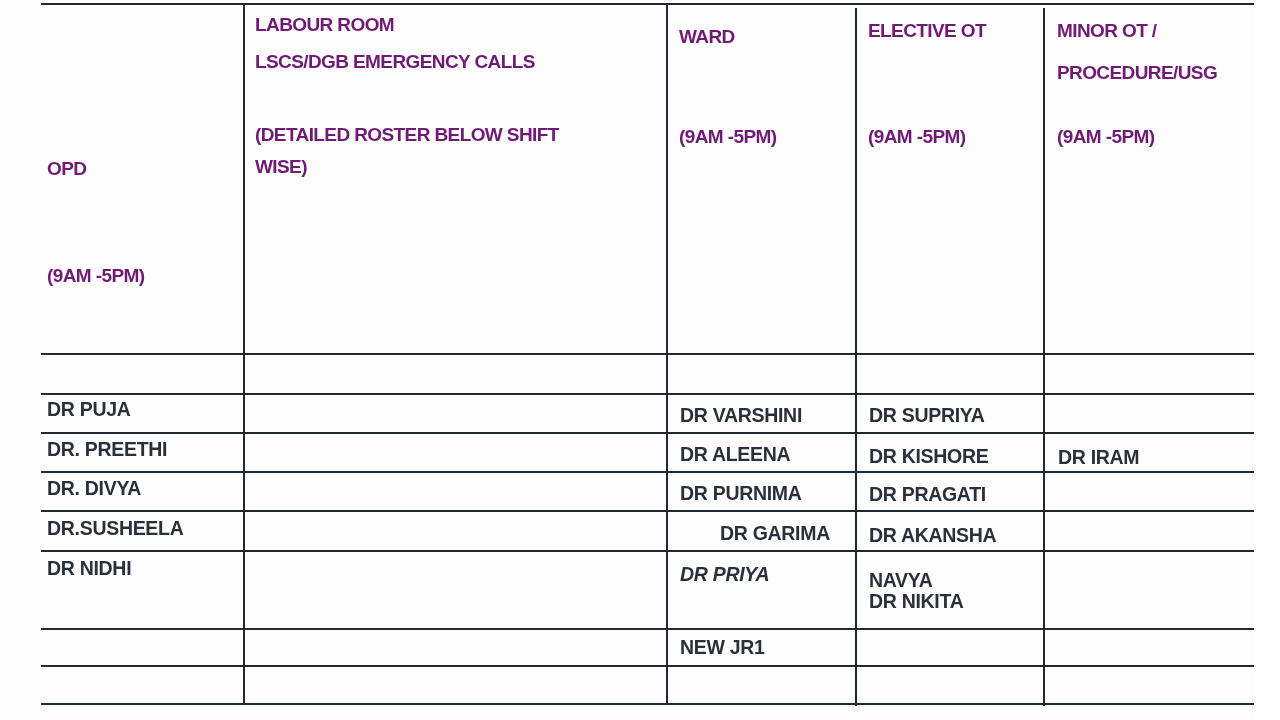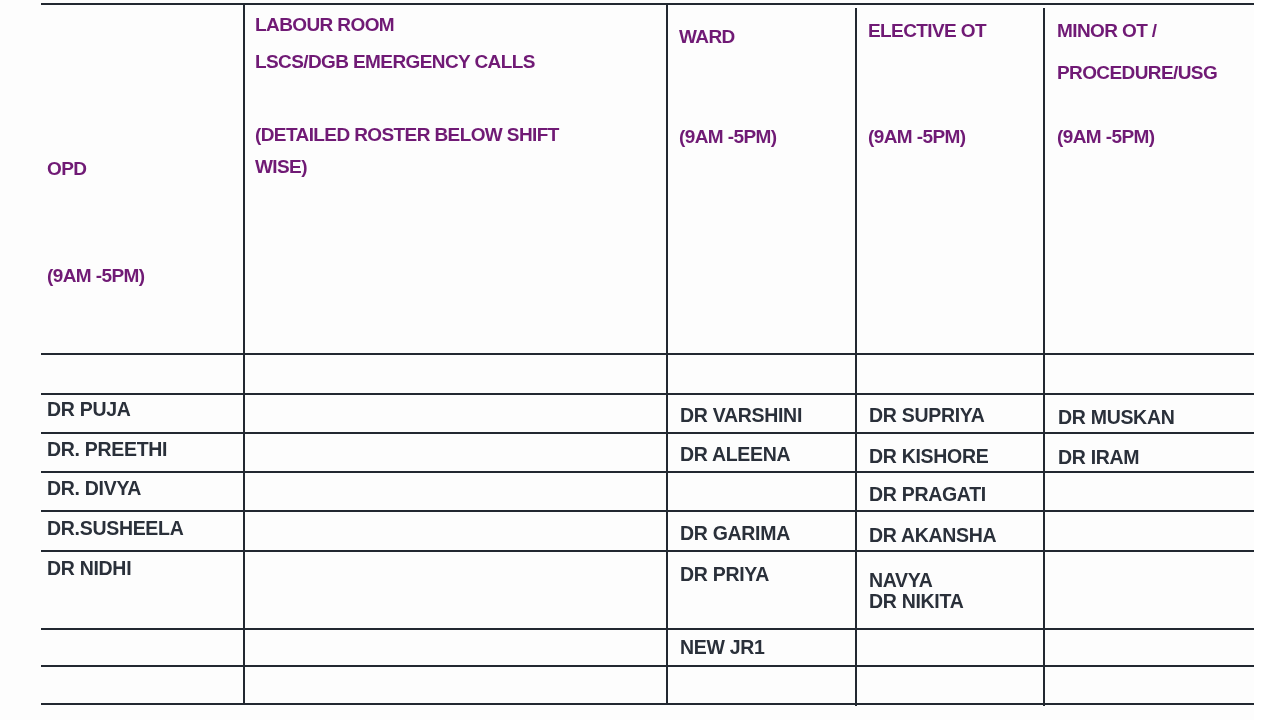--- a/index.html
+++ b/index.html
@@ -97,28 +97,28 @@
   <div class="cell-text" style="left:1057px; top:120px;">(9AM -5PM)</div>
 
   <div class="name-text" style="left:47px; top:392px;">DR PUJA</div>
   <div class="name-text" style="left:47px; top:432px;">DR. PREETHI</div>
   <div class="name-text" style="left:47px; top:471px;">DR. DIVYA</div>
   <div class="name-text" style="left:47px; top:511px;">DR.SUSHEELA</div>
   <div class="name-text" style="left:47px; top:551px;">DR NIDHI</div>
 
   <div class="name-text" style="left:680px; top:398px;">DR VARSHINI</div>
   <div class="name-text" style="left:680px; top:437px;">DR ALEENA</div>
-  <div class="name-text" style="left:680px; top:516px;">DR GARIMA</div>
-  <div class="name-text" style="left:680px; top:557px;">DR PRIYA</div>
+  <div class="name-text" style="left:680px; top:476px;">DR PURNIMA</div>
+  <div class="name-text" style="left:720px; top:516px;">DR GARIMA</div>
+  <div class="name-text" style="left:680px; top:557px;font-style:italic;">DR PRIYA</div>
   <div class="name-text" style="left:680px; top:630px;">NEW JR1</div>
 
   <div class="name-text" style="left:869px; top:398px;">DR SUPRIYA</div>
   <div class="name-text" style="left:869px; top:439px;">DR KISHORE</div>
   <div class="name-text" style="left:869px; top:477px;">DR PRAGATI</div>
   <div class="name-text" style="left:869px; top:518px;">DR AKANSHA</div>
   <div class="name-text" style="left:869px; top:584px;">DR NIKITA</div>
   <div class="name-text" style="left:869px; top:563px;">NAVYA</div>
 
-  <div class="name-text" style="left:1058px; top:400px;">DR MUSKAN</div>
   <div class="name-text" style="left:1058px; top:440px;text-align:right;">DR IRAM</div>
 
   <div class="clip-right"></div>
 </div>
 
 </body></html>

